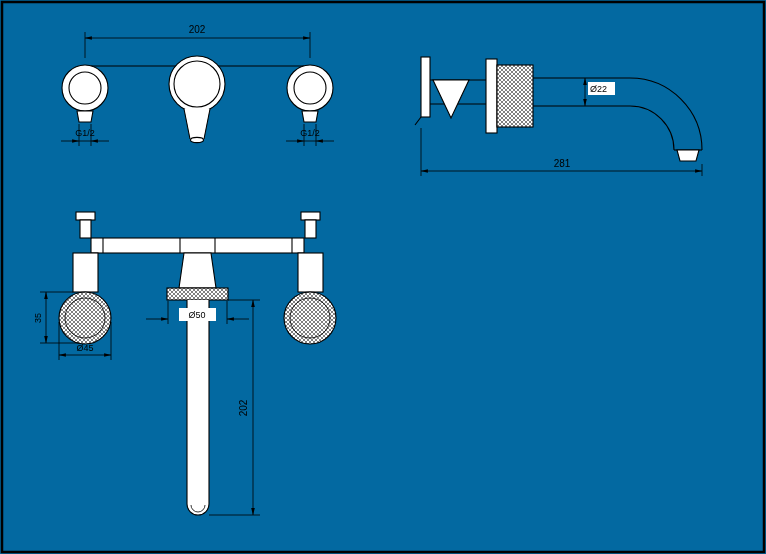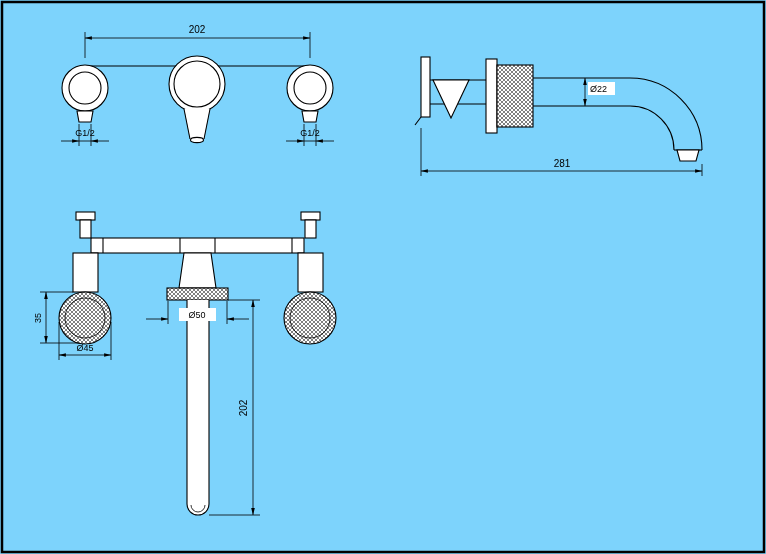--- a/index.html
+++ b/index.html
@@ -1,16 +1,16 @@
 <!DOCTYPE html>
 <html><head>
 <meta charset="utf-8">
 <style>
   html,body{margin:0;padding:0;background:#ffffff;}
-  .canvas{position:relative;width:766px;height:554px;background:#7dd3fc;overflow:hidden;}
+  .canvas{position:relative;width:766px;height:554px;background:#0369a1;overflow:hidden;}
   svg{display:block;}
   .part{fill:#ffffff;stroke:#000000;stroke-width:1.1;}
   .partline{fill:none;stroke:#000000;stroke-width:1.1;}
   .thin{fill:none;stroke:#000000;stroke-width:0.8;}
   .dim{fill:none;stroke:#000000;stroke-width:0.8;}
   .whitebg{fill:#ffffff;stroke:none;}
   text.dimtxt{font-family:"Liberation Sans",sans-serif;font-size:10px;fill:#000000;}
   text.small{font-size:9px;}
 </style>
 </head>

